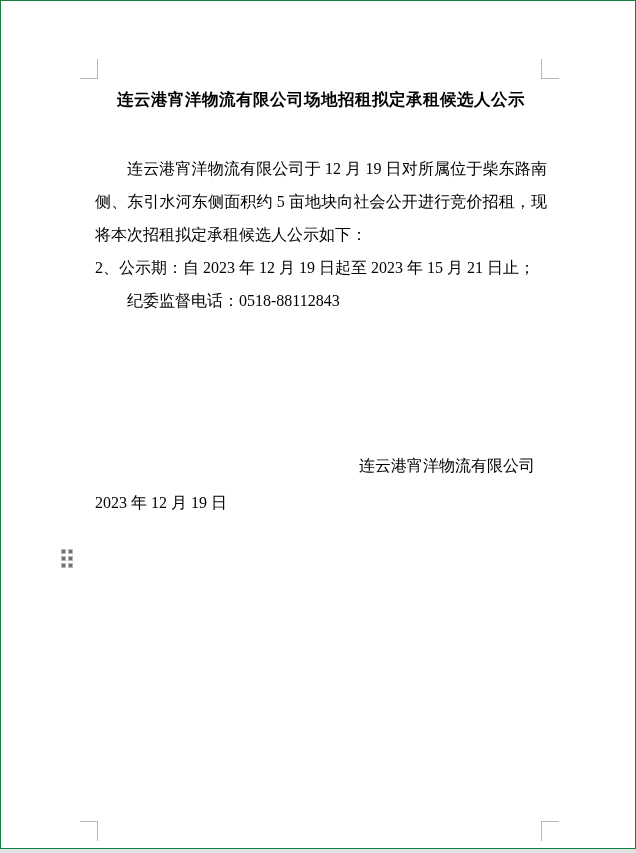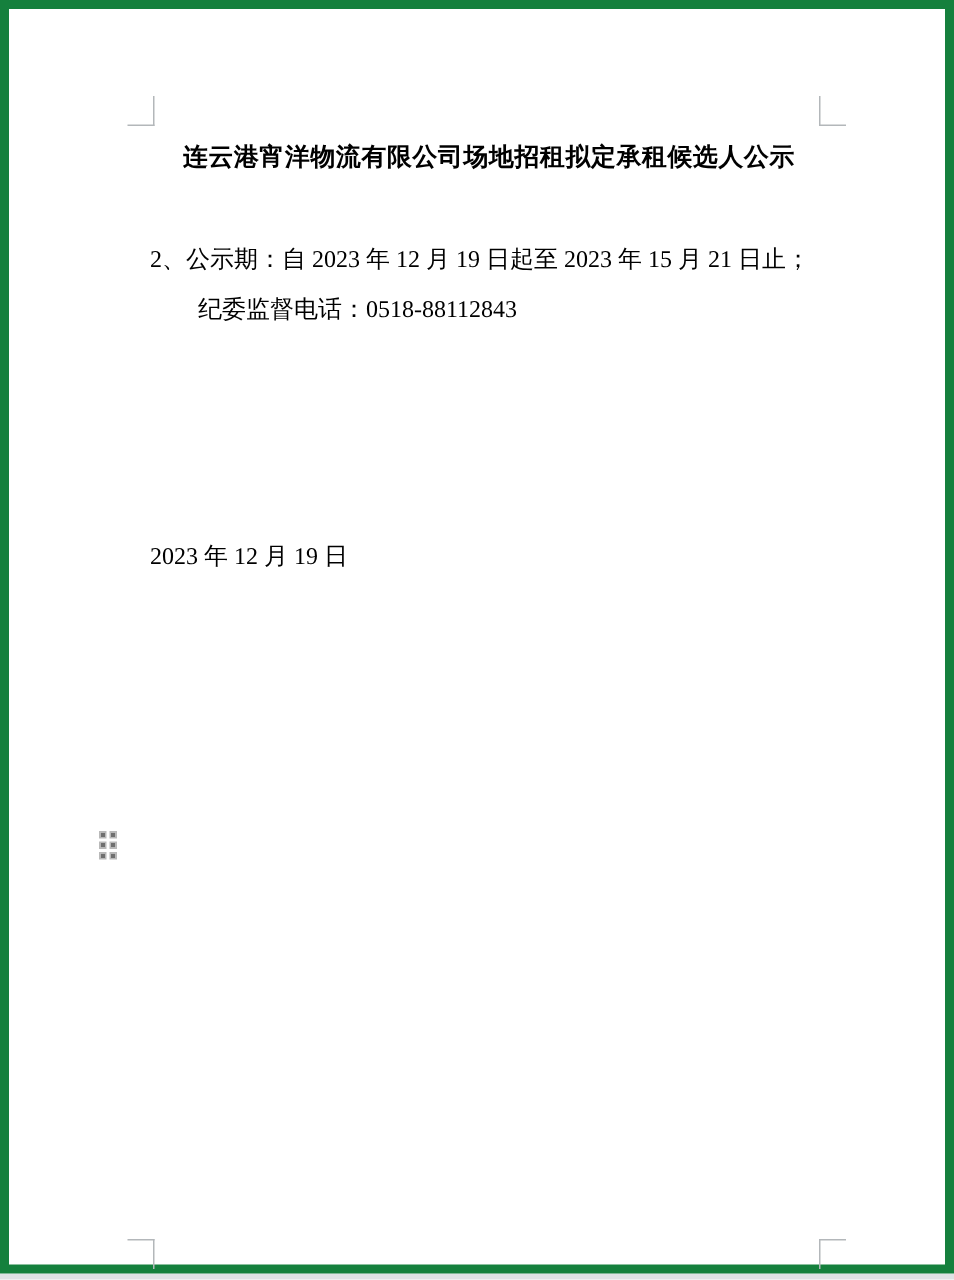--- a/index.html
+++ b/index.html
@@ -14,21 +14,21 @@
     font-family: "Liberation Serif", "DejaVu Serif", serif;
     overflow: hidden;
   }
   .page {
     position: absolute;
     left: 0;
     top: 0;
     width: 636px;
     height: 849px;
     background: #ffffff;
-    border: 6px solid #15803d;
+    border: 1px solid #15803d;
     box-sizing: border-box;
   }
   
   .mark {
     position: absolute;
     width: 17px;
     height: 19px;
     border-color: #b3b7ba;
   }
   .mark.tl { left: 79px;  top: 58px;  border-right: 1px solid #b3b7ba; border-bottom: 1px solid #b3b7ba; }
@@ -93,25 +93,27 @@
       <i></i>
     <i></i>
       <i></i>
     <i></i>
       <i></i>
   </div>
 
   <div class="content">
     <div class="doc-title">连云港宵洋物流有限公司场地招租拟定承租候选人公示</div>
 
+    <p class="para p-first">连云港宵洋物流有限公司于 12 月 19 日对所属位于柴东路南侧、东引水河东侧面积约 5 亩地块向社会公开进行竞价招租，现将本次招租拟定承租候选人公示如下：</p>
 
 
     <p class="para">2、公示期：自 2023 年 12 月 19 日起至 2023 年 15 月 21 日止；</p>
 
 
     <p class="para contact">纪委监督电话：0518-88112843</p>
 
     <div class="sig-block">
+      <div class="sig-company">连云港宵洋物流有限公司</div>
       <div class="sig-date">2023 年 12 月 19 日</div>
     </div>
   </div>
 
 </div>
 
 </body></html>

